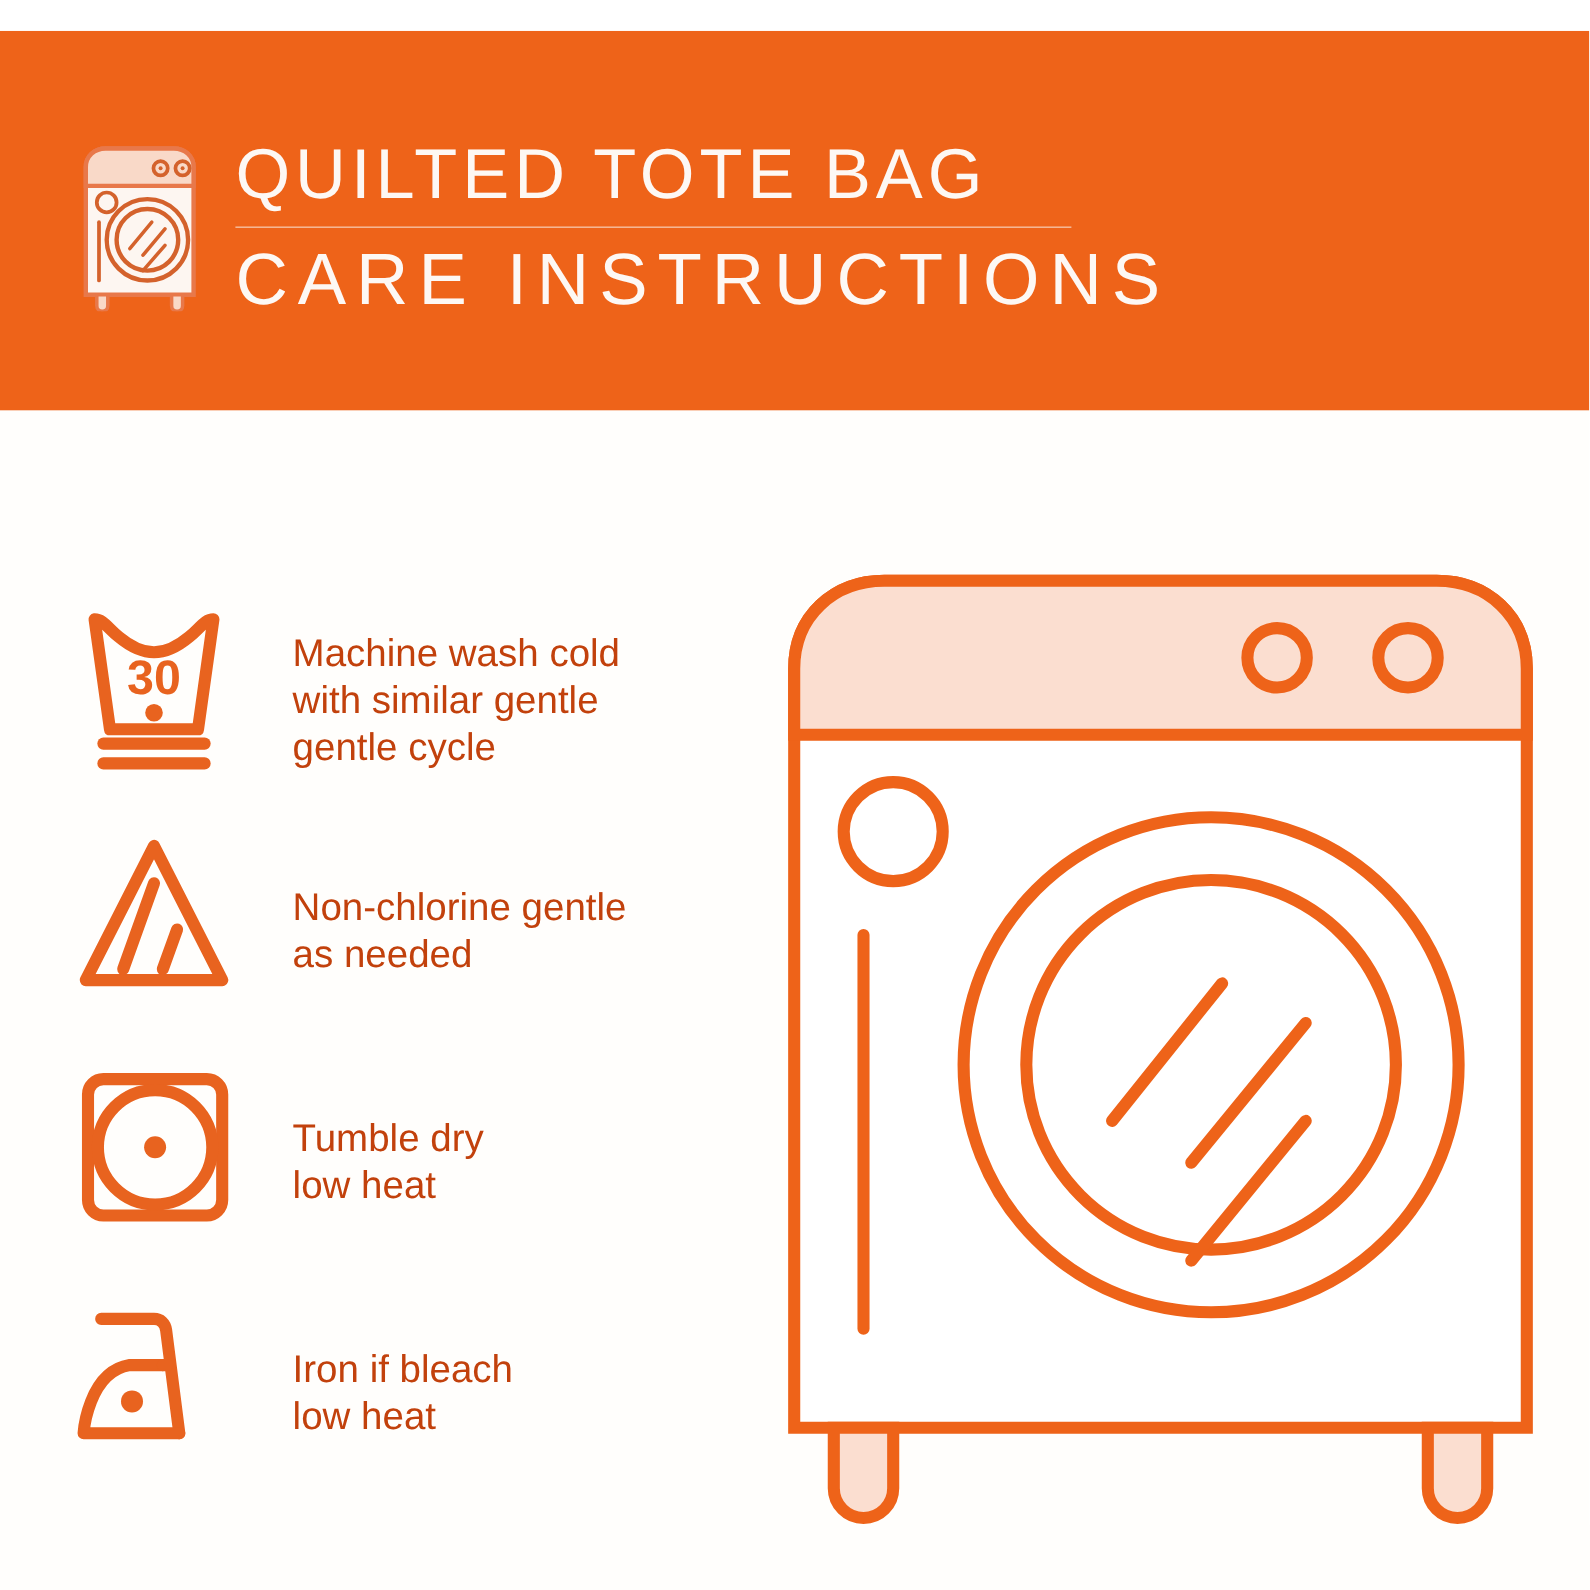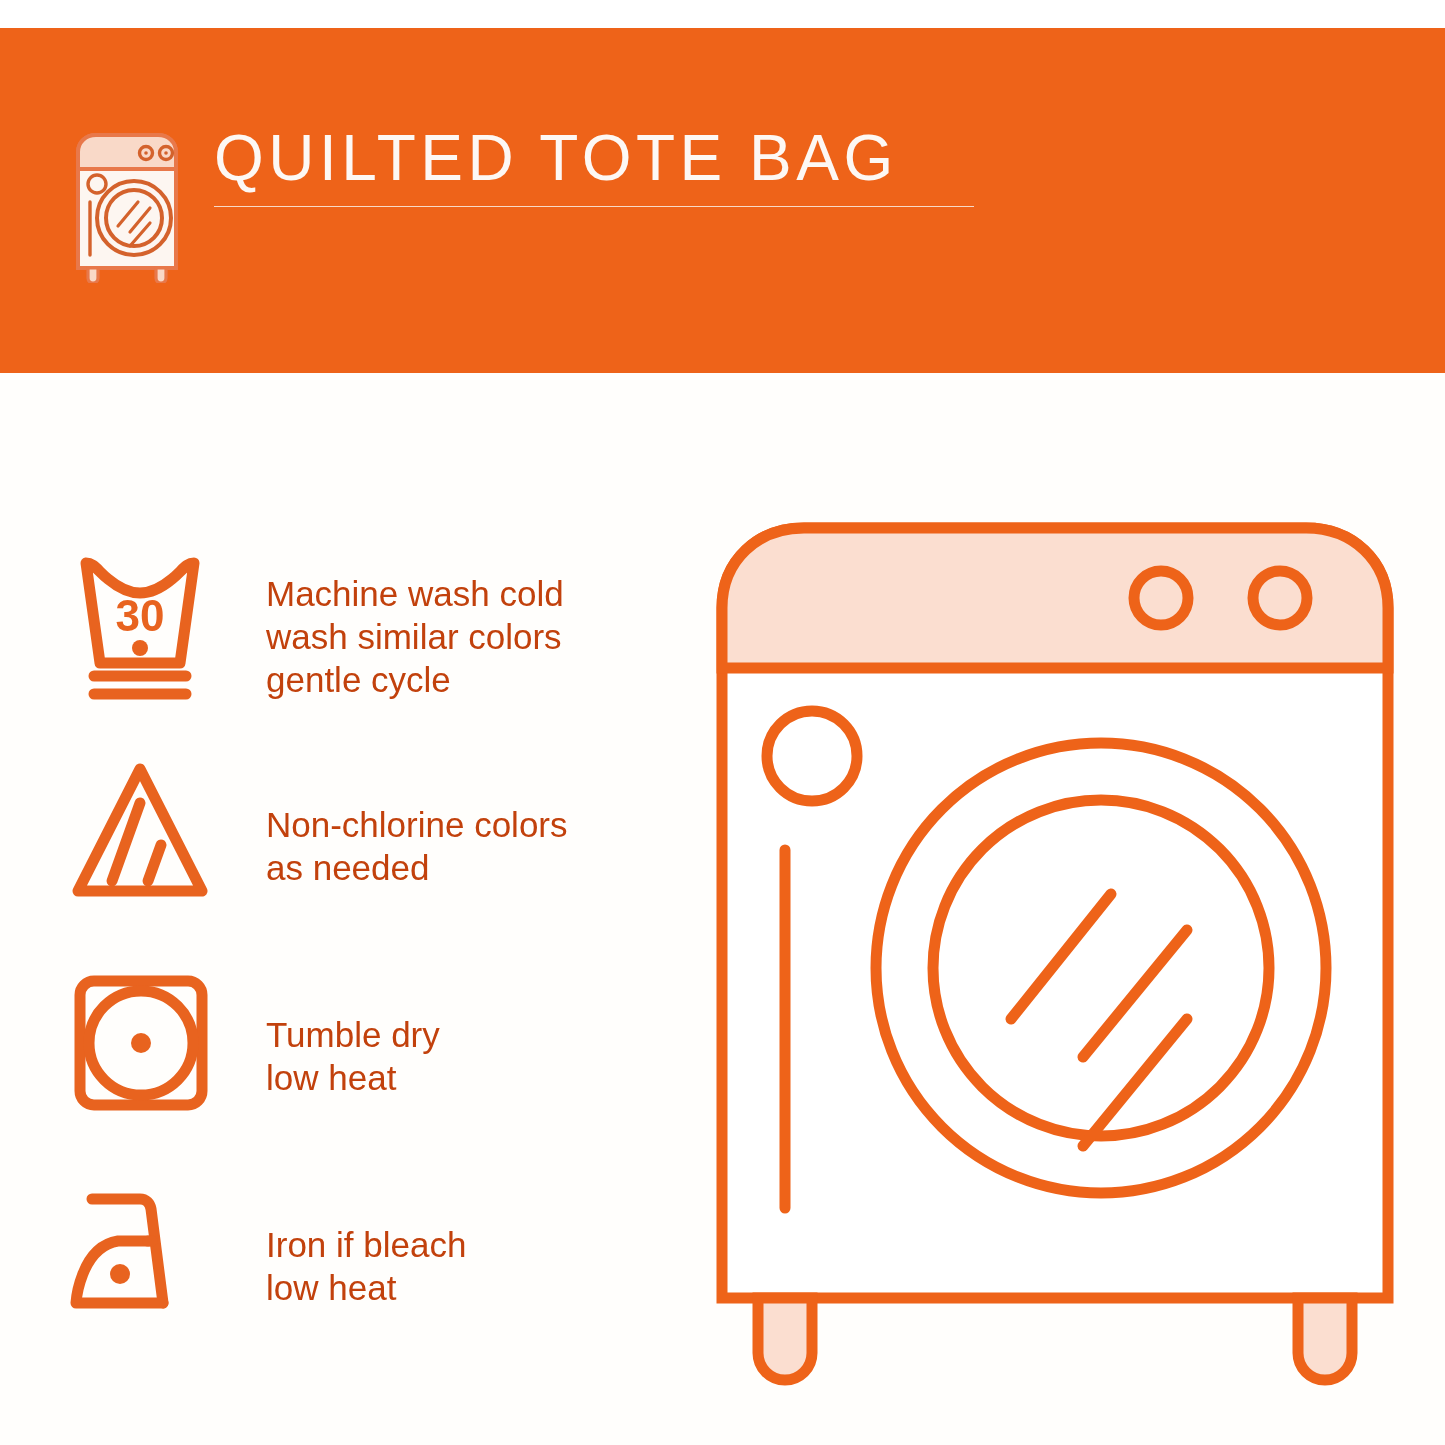--- a/index.html
+++ b/index.html
@@ -147,20 +147,21 @@
 
             <path d="M20 140 L20 150 a5 5 0 0 0 10 0 L30 140 Z" fill="#f9d9c8" stroke="#e8784a" stroke-width="3.2"></path>
             <path d="M88 140 L88 150 a5 5 0 0 0 10 0 L98 140 Z" fill="#f9d9c8" stroke="#e8784a" stroke-width="3.2"></path>
           </g>
         </svg>
       </div>
 
       <div class="header-text">
         <div class="title-main">QUILTED TOTE BAG</div>
         <div class="title-rule"></div>
+        <div class="title-sub">CARE INSTRUCTIONS</div>
       </div>
 
     </div>
   </div>
 
   <div class="care-list">
 
     <div class="care-row">
       <div class="care-symbol">
         <svg viewBox="0 0 170 160" xmlns="http://www.w3.org/2000/svg">
@@ -172,37 +173,37 @@
 
             <line x1="26" y1="131" x2="118" y2="131"></line>
             <line x1="26" y1="149" x2="118" y2="149"></line>
           </g>
           <text x="72" y="86" text-anchor="middle" font-family="Liberation Sans, sans-serif" font-size="44" font-weight="bold" fill="#e8631f">30</text>
           <circle cx="72" cy="103" r="8" fill="#e8631f"></circle>
         </svg>
       </div>
       <div class="care-label">
         <span class="line">Machine wash cold</span>
-        <span class="line">wash similar colors</span>
+        <span class="line">with similar gentle</span>
         <span class="line">gentle cycle</span>
       </div>
     </div>
 
     <div class="care-row">
       <div class="care-symbol">
         <svg viewBox="0 0 170 160" xmlns="http://www.w3.org/2000/svg">
           <g fill="none" stroke="#e8631f" stroke-width="11" stroke-linecap="round" stroke-linejoin="round">
             <path d="M72 14 L134 136 L10 136 Z"></path>
             <line x1="72" y1="48" x2="44" y2="126"></line>
             <line x1="93" y1="90" x2="80" y2="126"></line>
           </g>
         </svg>
       </div>
       <div class="care-label">
-        <span class="line">Non-chlorine colors</span>
+        <span class="line">Non-chlorine gentle</span>
         <span class="line">as needed</span>
       </div>
     </div>
 
     <div class="care-row">
       <div class="care-symbol">
         <svg viewBox="0 0 170 160" xmlns="http://www.w3.org/2000/svg">
           <g fill="none" stroke="#e8631f" stroke-width="11" stroke-linejoin="round">
             <rect x="12" y="16" width="122" height="124" rx="14" ry="14"></rect>
             <circle cx="73" cy="78" r="52"></circle>

